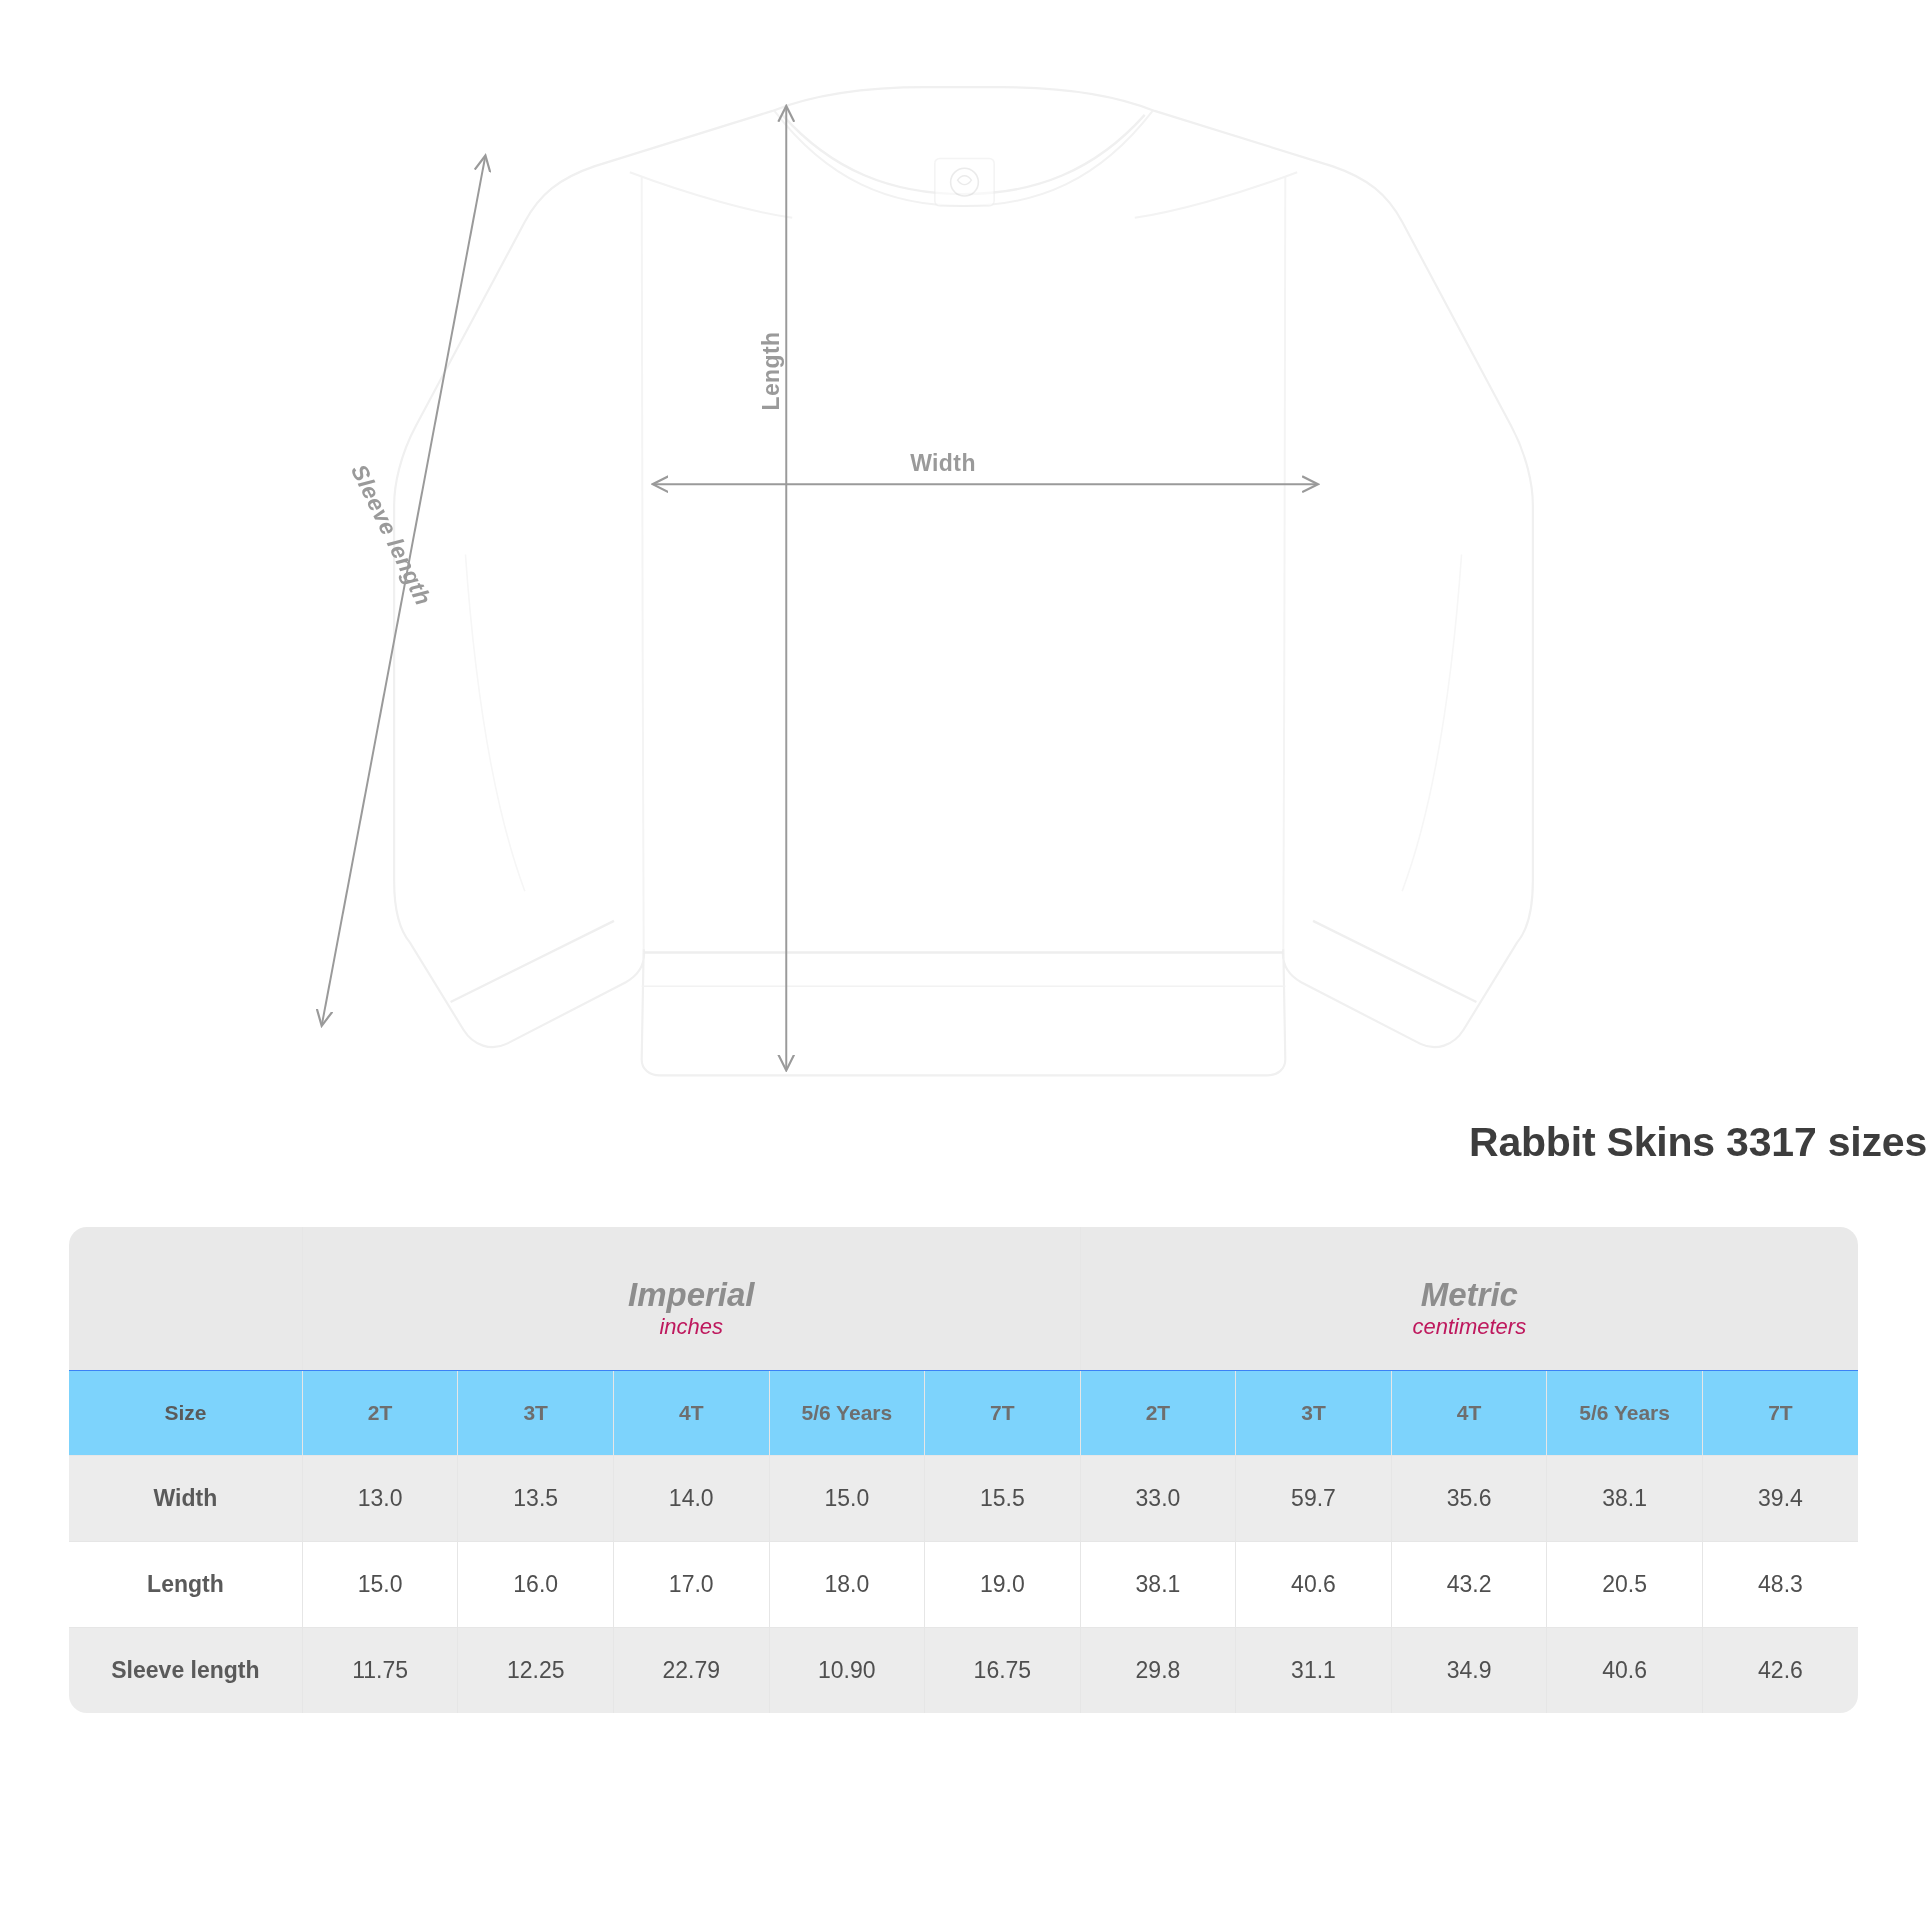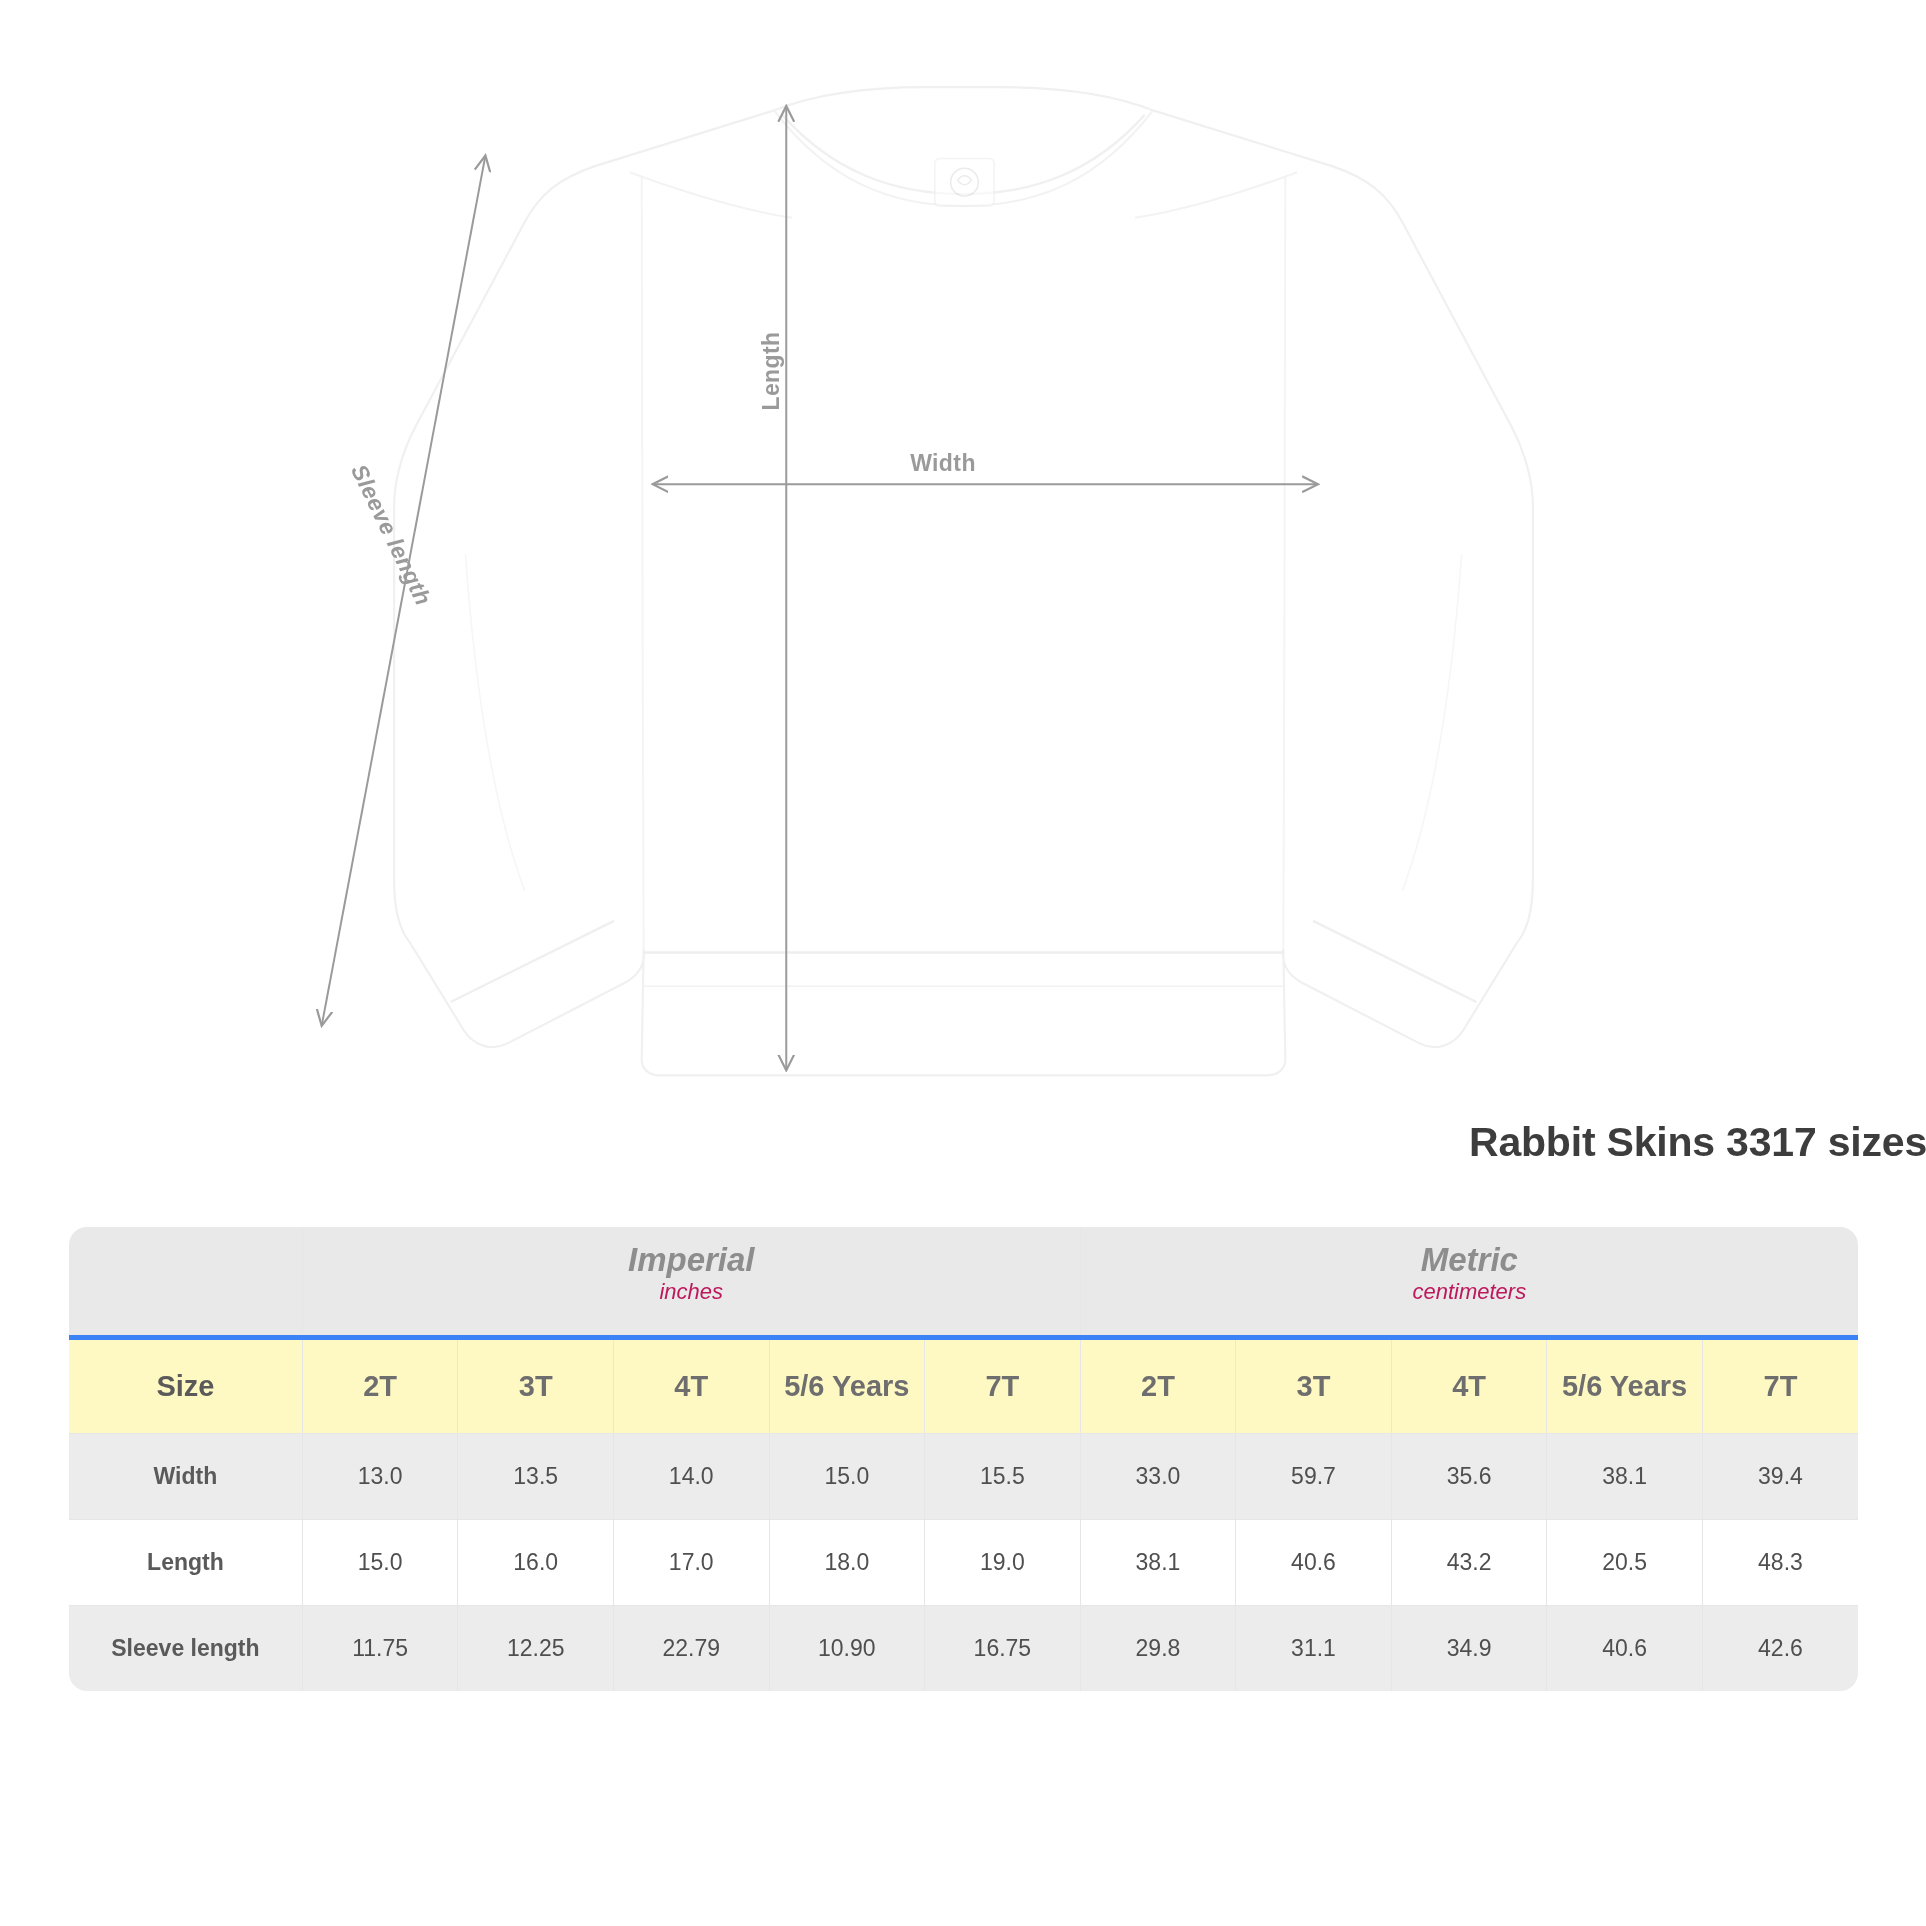--- a/index.html
+++ b/index.html
@@ -76,46 +76,46 @@
   table.size-table td {
     text-align: center;
     vertical-align: middle;
     border-right: 1px solid #e6e6e6;
   }
   table.size-table th:last-child,
   table.size-table td:last-child { border-right: none; }
 
   .unit-row th {
     background: #e9e9e9;
-    padding: 14px 0 30px 0;
+    padding: 49px 0 30px 0;
     border-right: none;
-    border-bottom: 5px solid #3b82f6;
+    border-bottom: 1px solid #3b82f6;
   }
   .unit-row th.spacer { background: #e9e9e9; }
   .unit-system {
     font-size: 33px;
     font-style: italic;
     font-weight: bold;
     color: #8d8d8d;
     line-height: 1.15;
   }
   .unit-name {
     font-size: 22px;
     font-style: italic;
     color: #be185d;
     font-weight: normal;
   }
 
   .head-row th {
-    background: #fef9c3;
+    background: #7dd3fc;
     color: #6e6e6e;
     font-weight: bold;
     padding: 30px 0;
     border-bottom: 1px solid #e6e6e6;
-    font-size: 29px;
+    font-size: 21px;
   }
   .head-row th.rowlabel { color: #5a5a5a; }
 
   tbody tr td {
     padding: 29px 0;
     color: #4f4f4f;
     border-bottom: 1px solid #e6e6e6;
   }
   tbody tr:last-child td { border-bottom: none; }
   tbody tr.shaded td { background: #ececec; }

